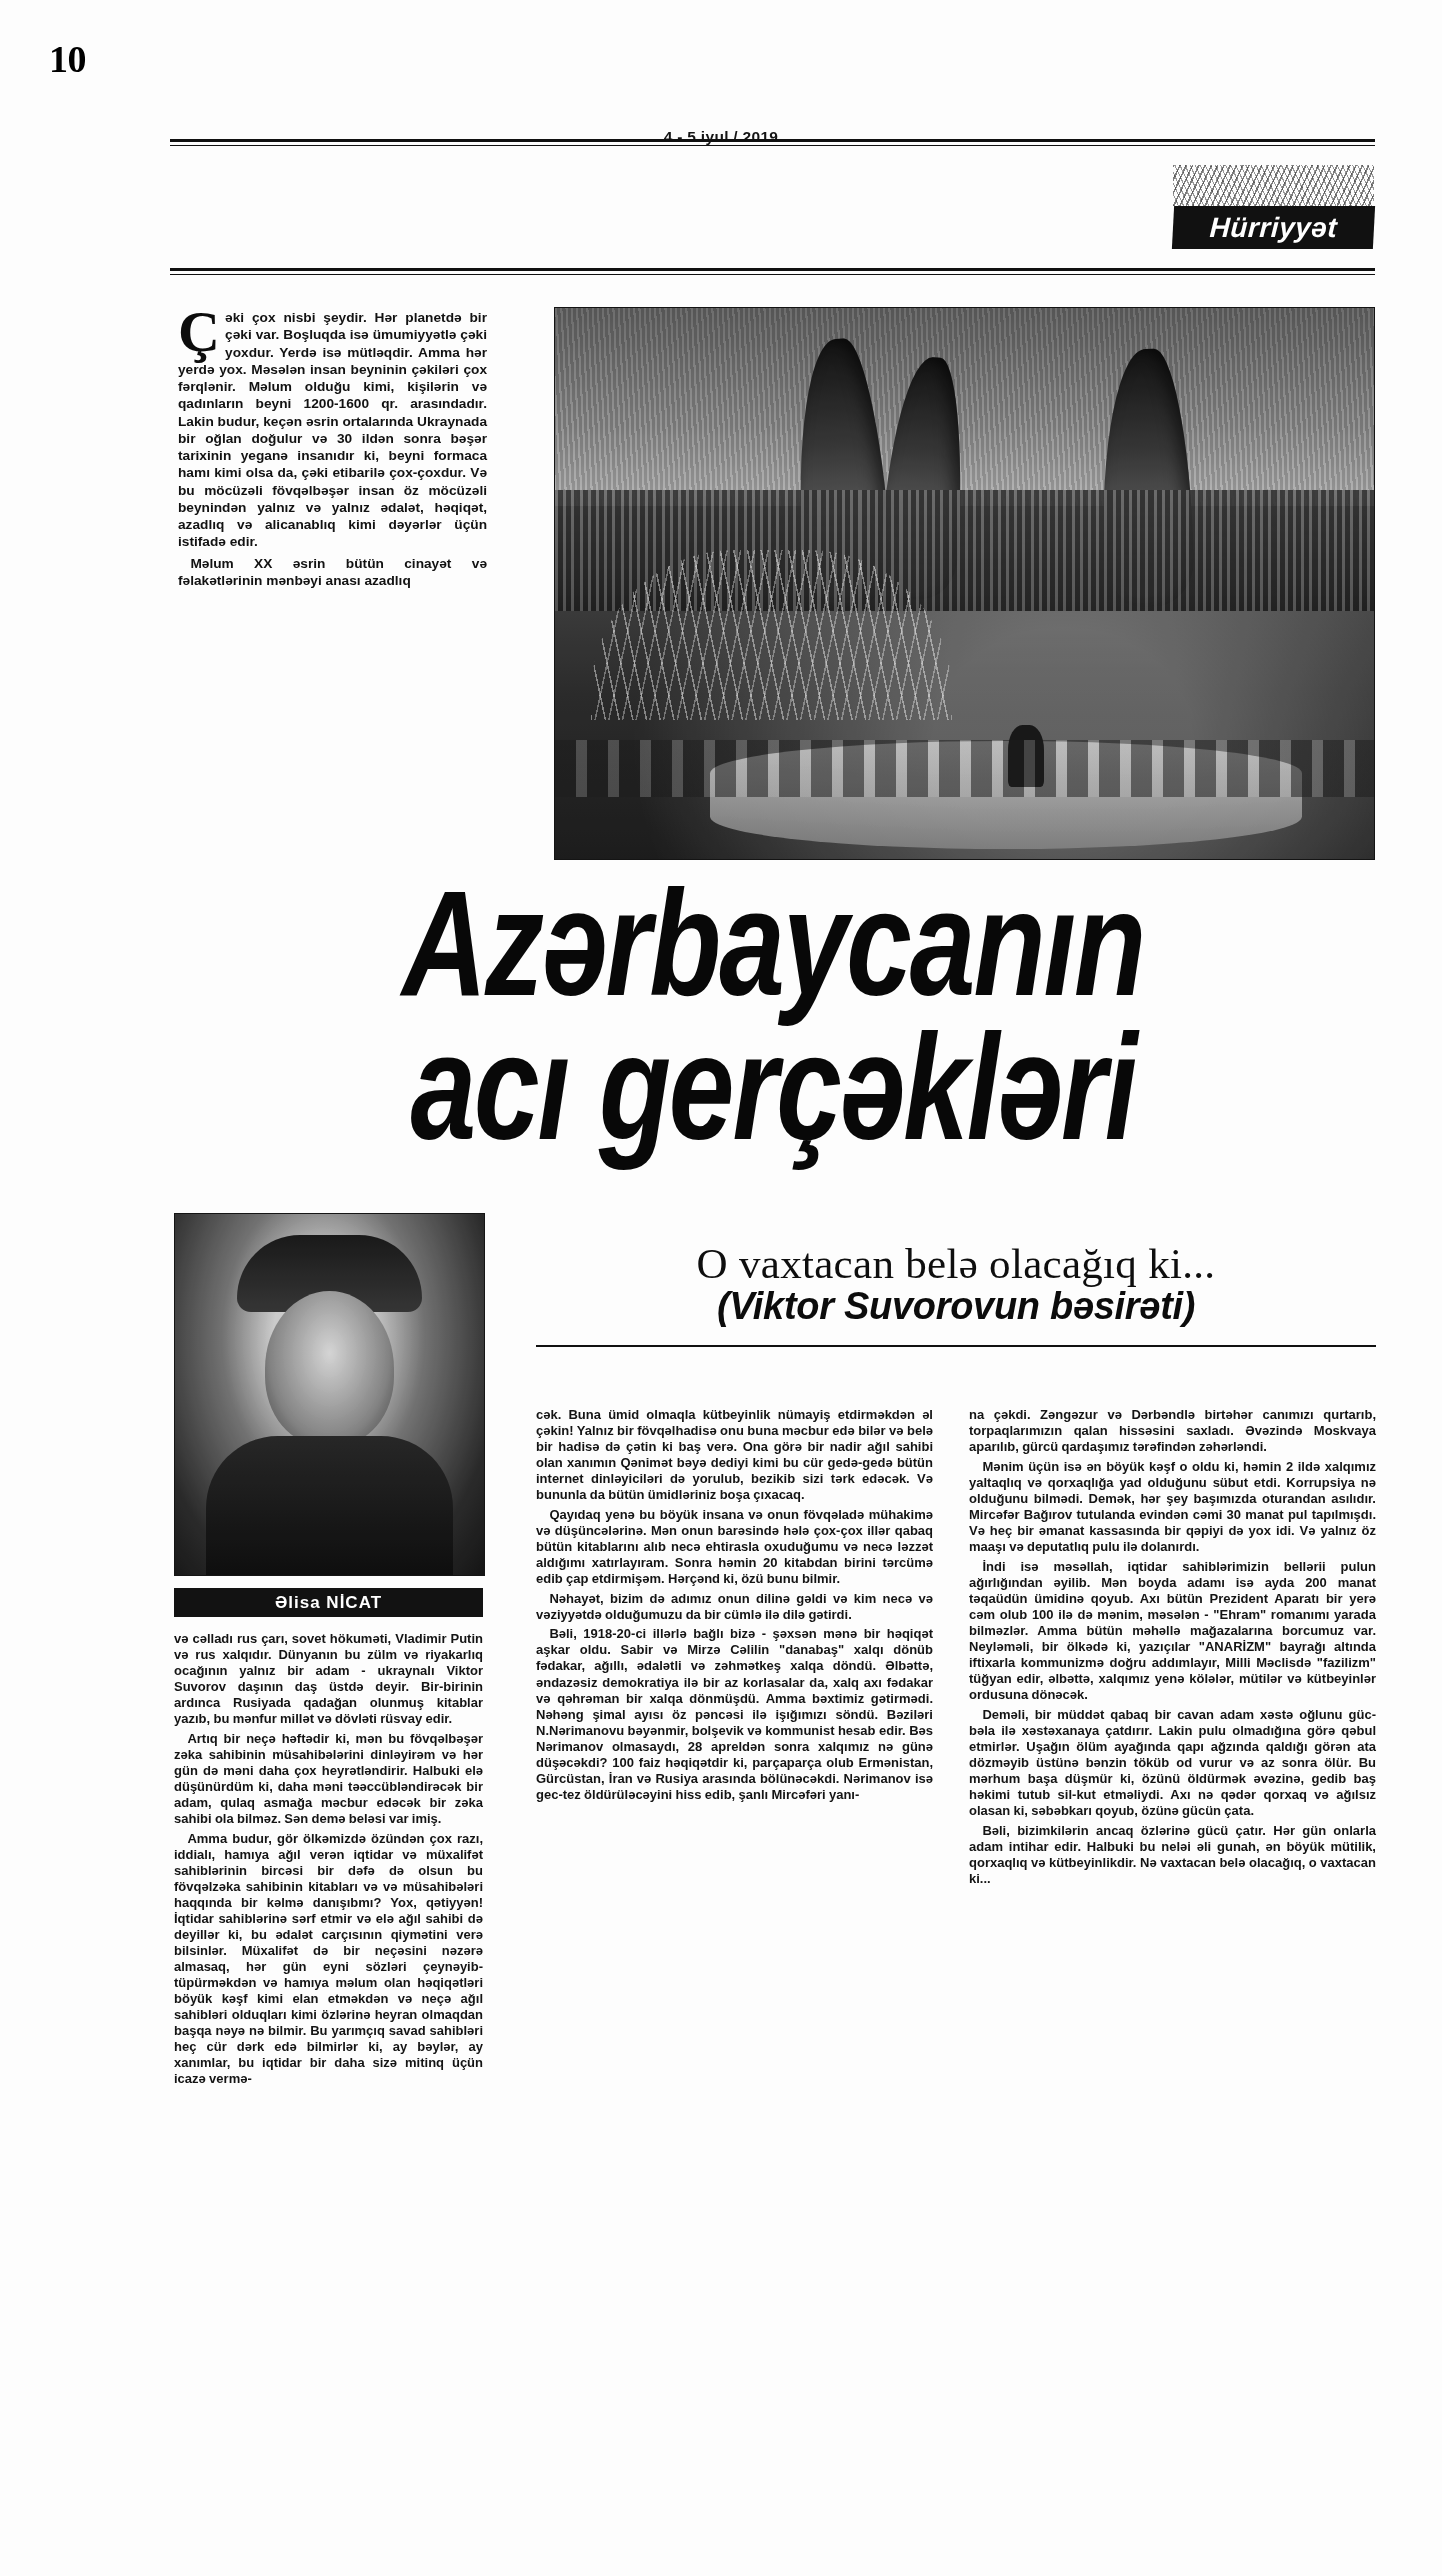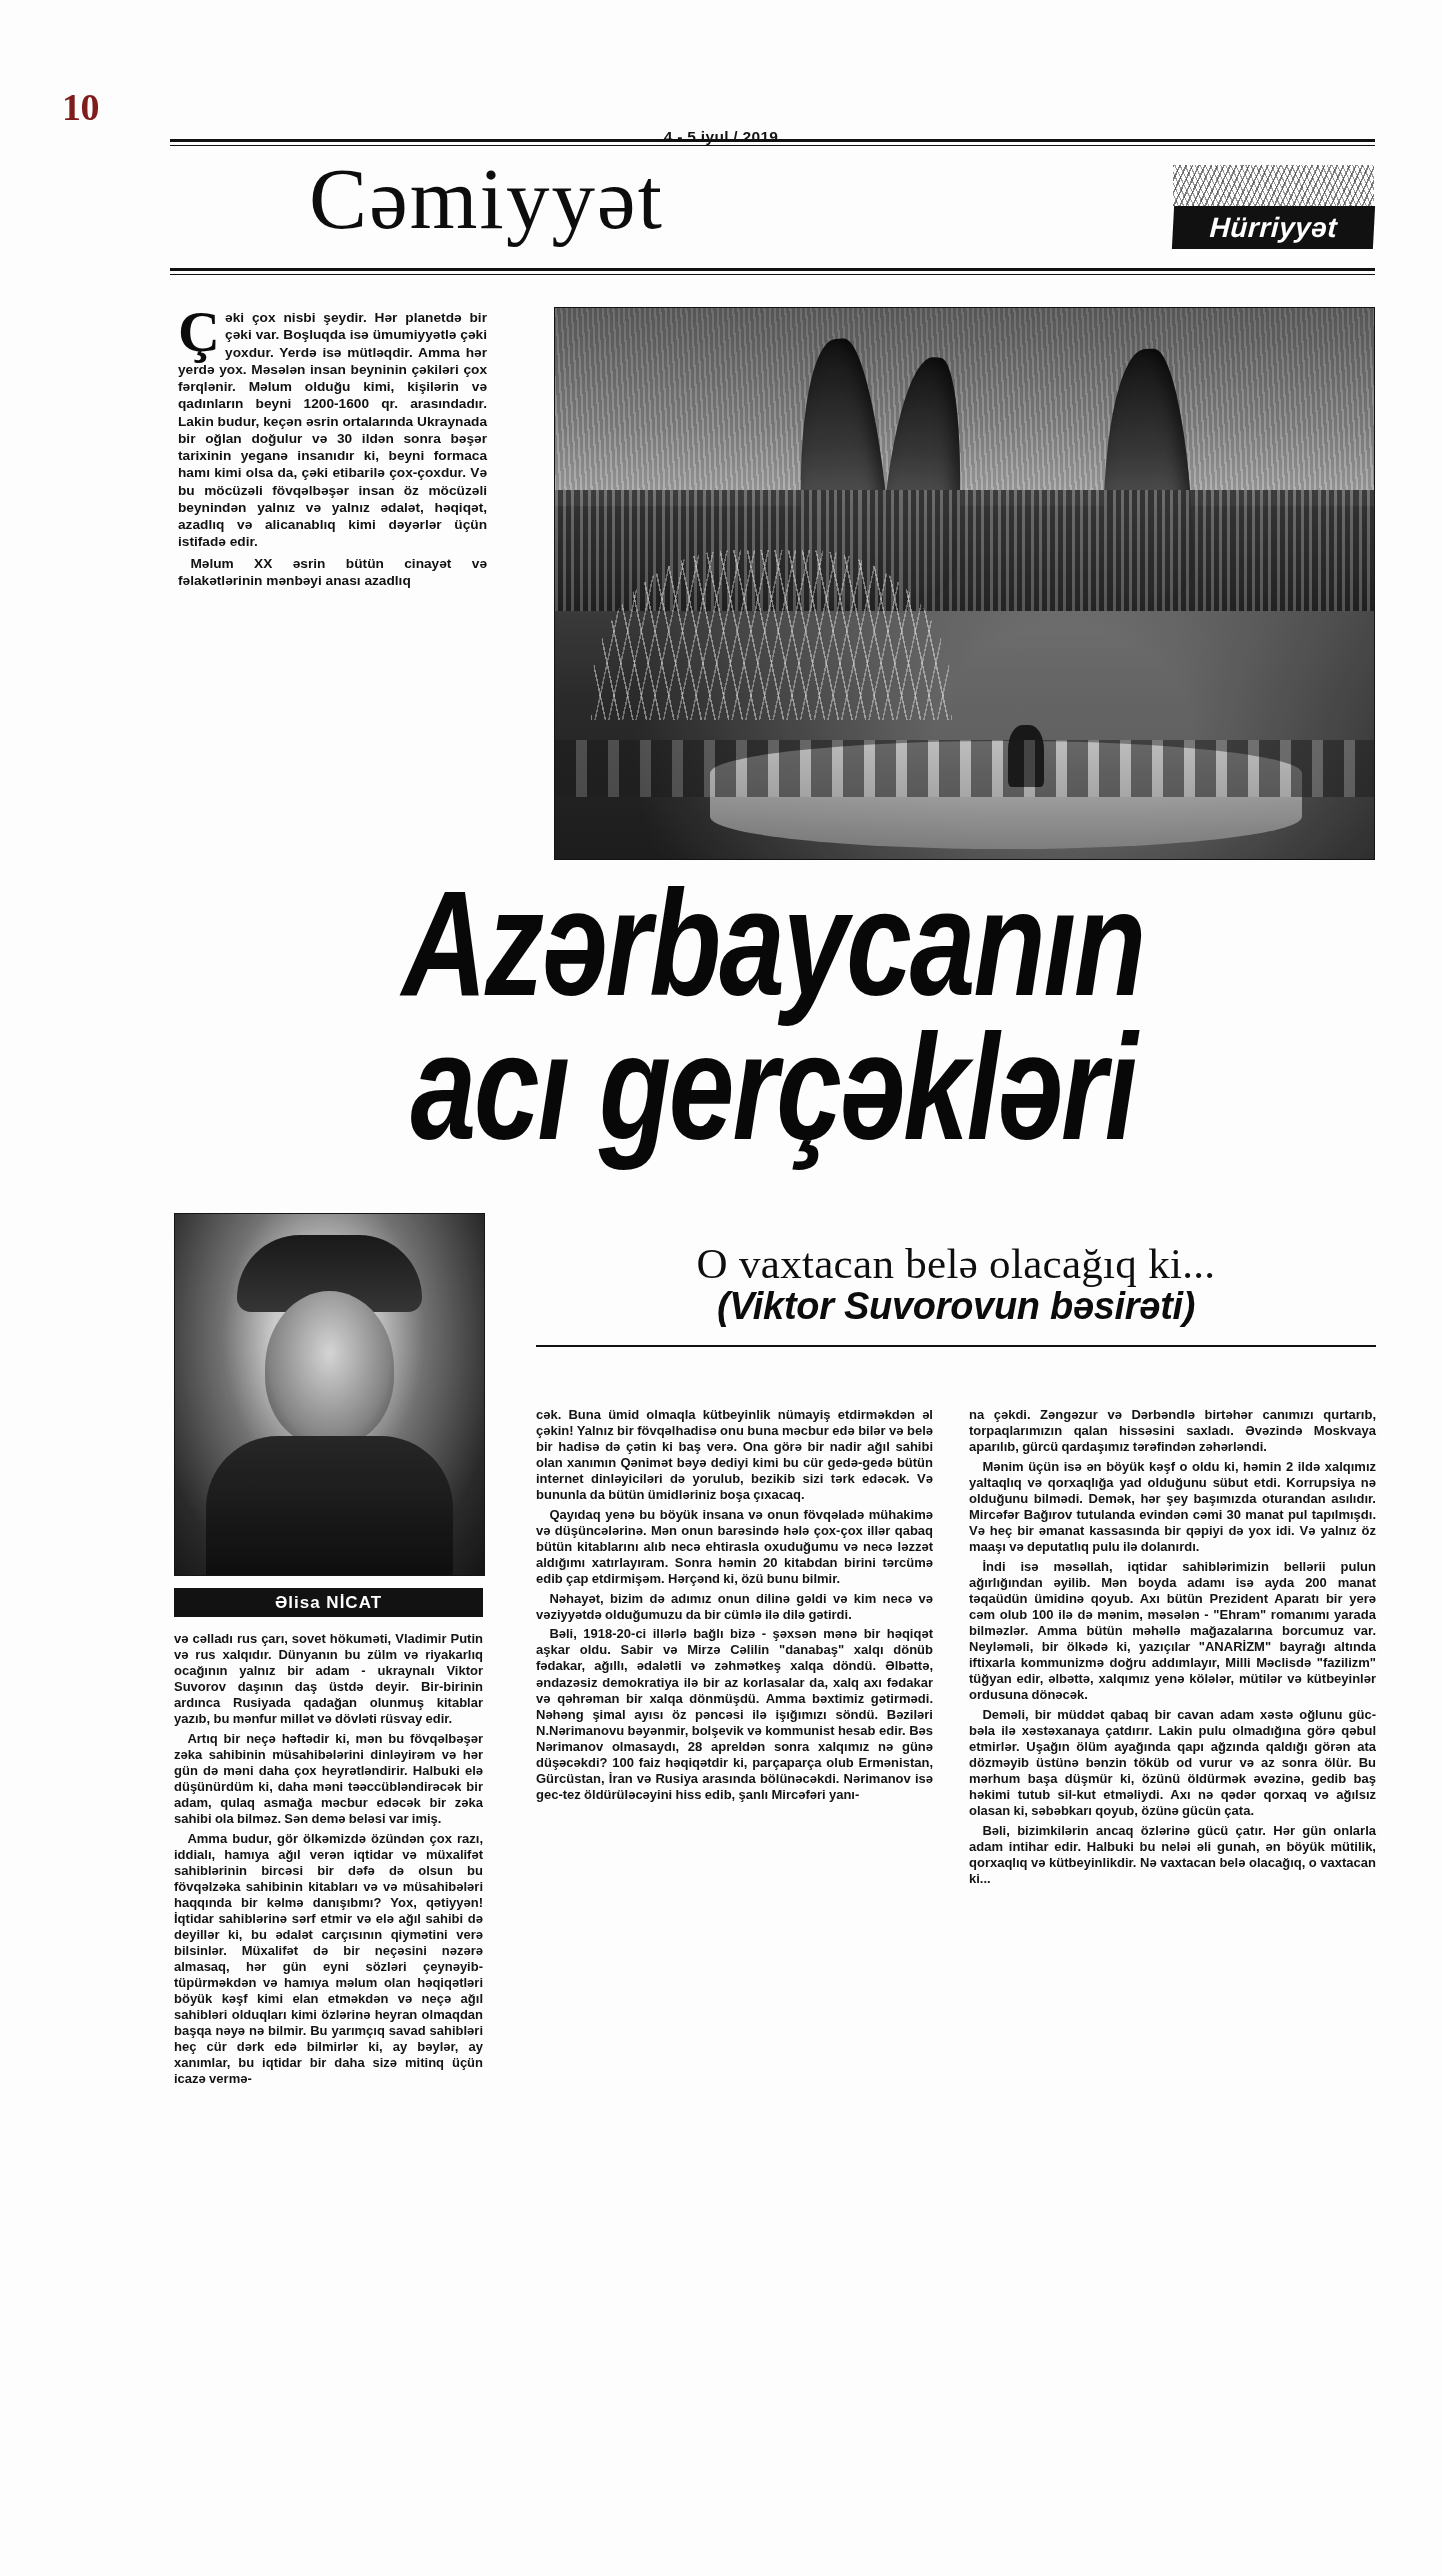--- a/index.html
+++ b/index.html
@@ -18,28 +18,27 @@
   .page {
     position: relative;
     width: 1442px;
     height: 2625px;
     background: #fdfdfd;
   }
 
   
   .page-number {
     position: absolute;
-    left: 62px;
+    left: 49px;
     top: 37px;
     font-family: "Liberation Serif", serif;
     font-weight: bold;
     font-size: 38px;
     letter-spacing: -0.5px;
-    color: #7f1d1d;
-    margin-top: 48px;
+    color: #000000;
   }
   .issue-date {
     position: absolute;
     left: 0;
     right: 0;
     top: 110px;
     text-align: center;
     font-family: "Liberation Sans", sans-serif;
     font-weight: bold;
     font-size: 15.5px;
@@ -333,21 +332,20 @@
 <body>
 
 <div class="page">
 
   <div class="page-number">10</div>
   <div class="issue-date">4 - 5 iyul / 2019</div>
 
   <div class="rule-top"></div>
   <div class="rule-top-thin"></div>
 
-  <div class="masthead">Cəmiyyət</div>
 
   <div class="brand-scribble"></div>
   <div class="brand-box">Hürriyyət</div>
 
   <div class="rule-under-masthead"></div>
   <div class="rule-under-masthead2"></div>
 
   <div class="intro-col">
     <p class="first"><span class="dropcap">Ç</span><span>əki çox nisbi şeydir. Hər planetdə bir çəki var. Boşluqda isə ümumiyyətlə çəki yoxdur. Yerdə isə mütləqdir. Amma hər yerdə yox. Məsələn insan beyninin çəkiləri çox fərqlənir. Məlum olduğu kimi, kişilərin və qadınların beyni 1200-1600 qr. arasındadır. Lakin budur, keçən əsrin ortalarında Ukraynada bir oğlan doğulur və 30 ildən sonra bəşər tarixinin yeganə insanıdır ki, beyni formaca hamı kimi olsa da, çəki etibarilə çox-çoxdur. Və bu möcüzəli fövqəlbəşər insan öz möcüzəli beynindən yalnız və yalnız ədalət, həqiqət, azadlıq və alicanablıq kimi dəyərlər üçün istifadə edir.</span></p>
     <p>Məlum XX əsrin bütün cinayət və fəlakətlərinin mənbəyi anası azadlıq</p>

